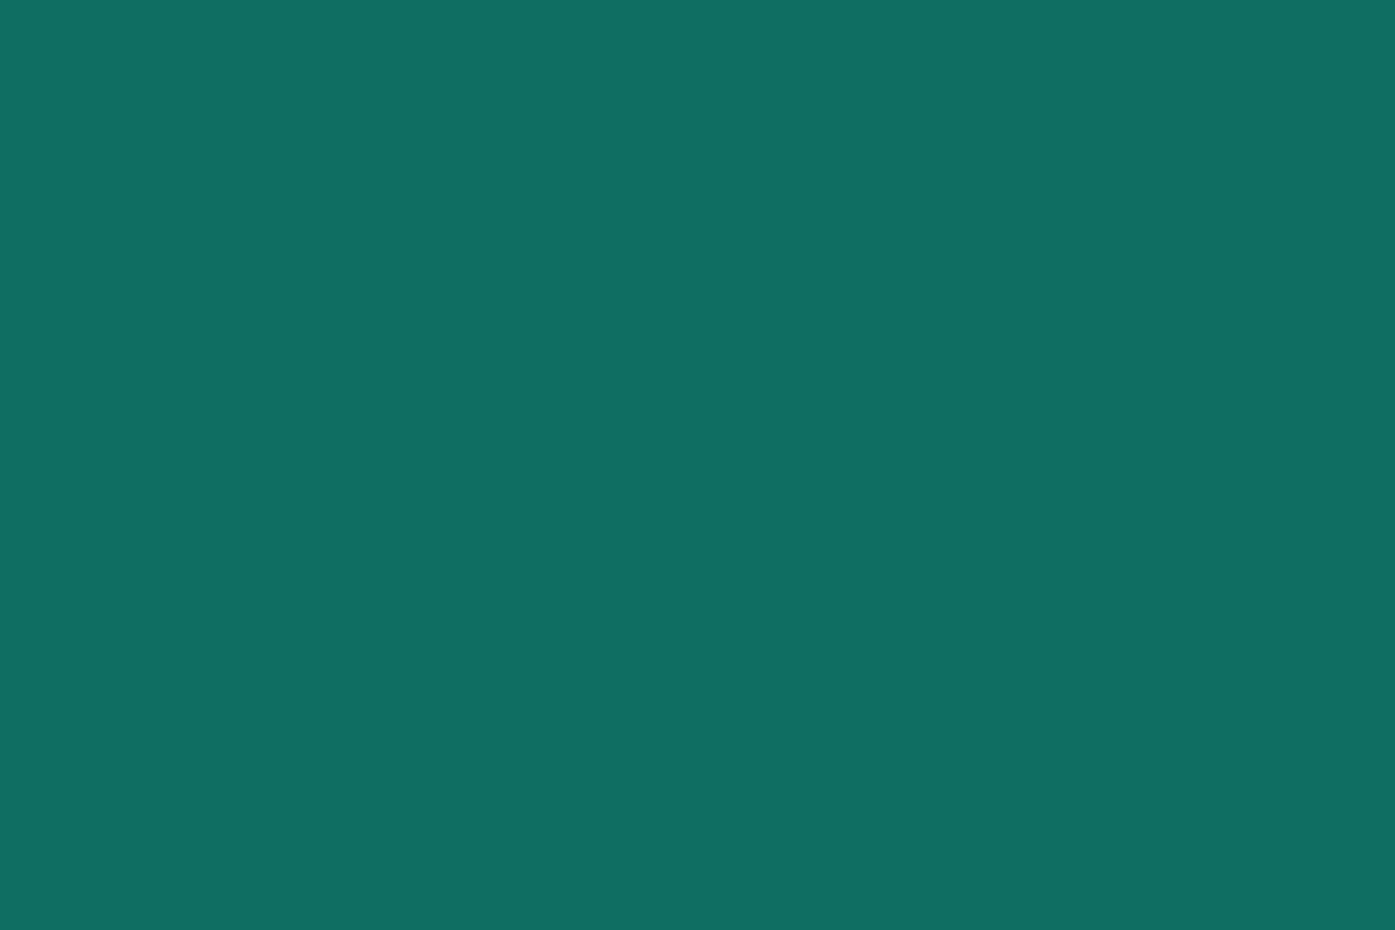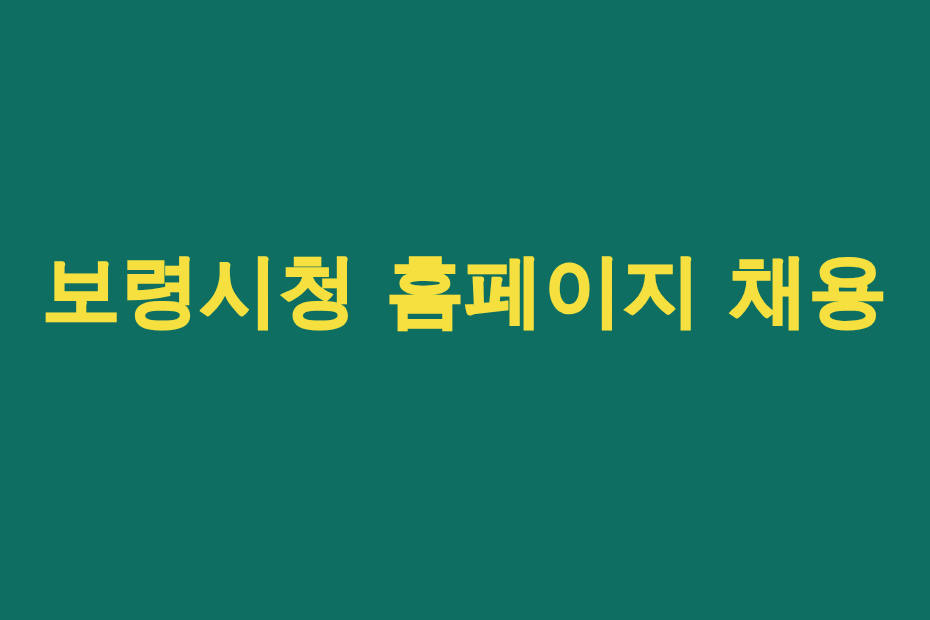--- a/index.html
+++ b/index.html
@@ -57,19 +57,18 @@
     text-rendering: geometricPrecision;
   }
 </style>
 </head>
 <body>
 
 <div class="banner">
 
   <div class="headline">
 
-    <span class="headline-line">보령시청 홈페이지 채용</span>
 
 
 
   </div>
 
 </div>
 
 </body></html>

